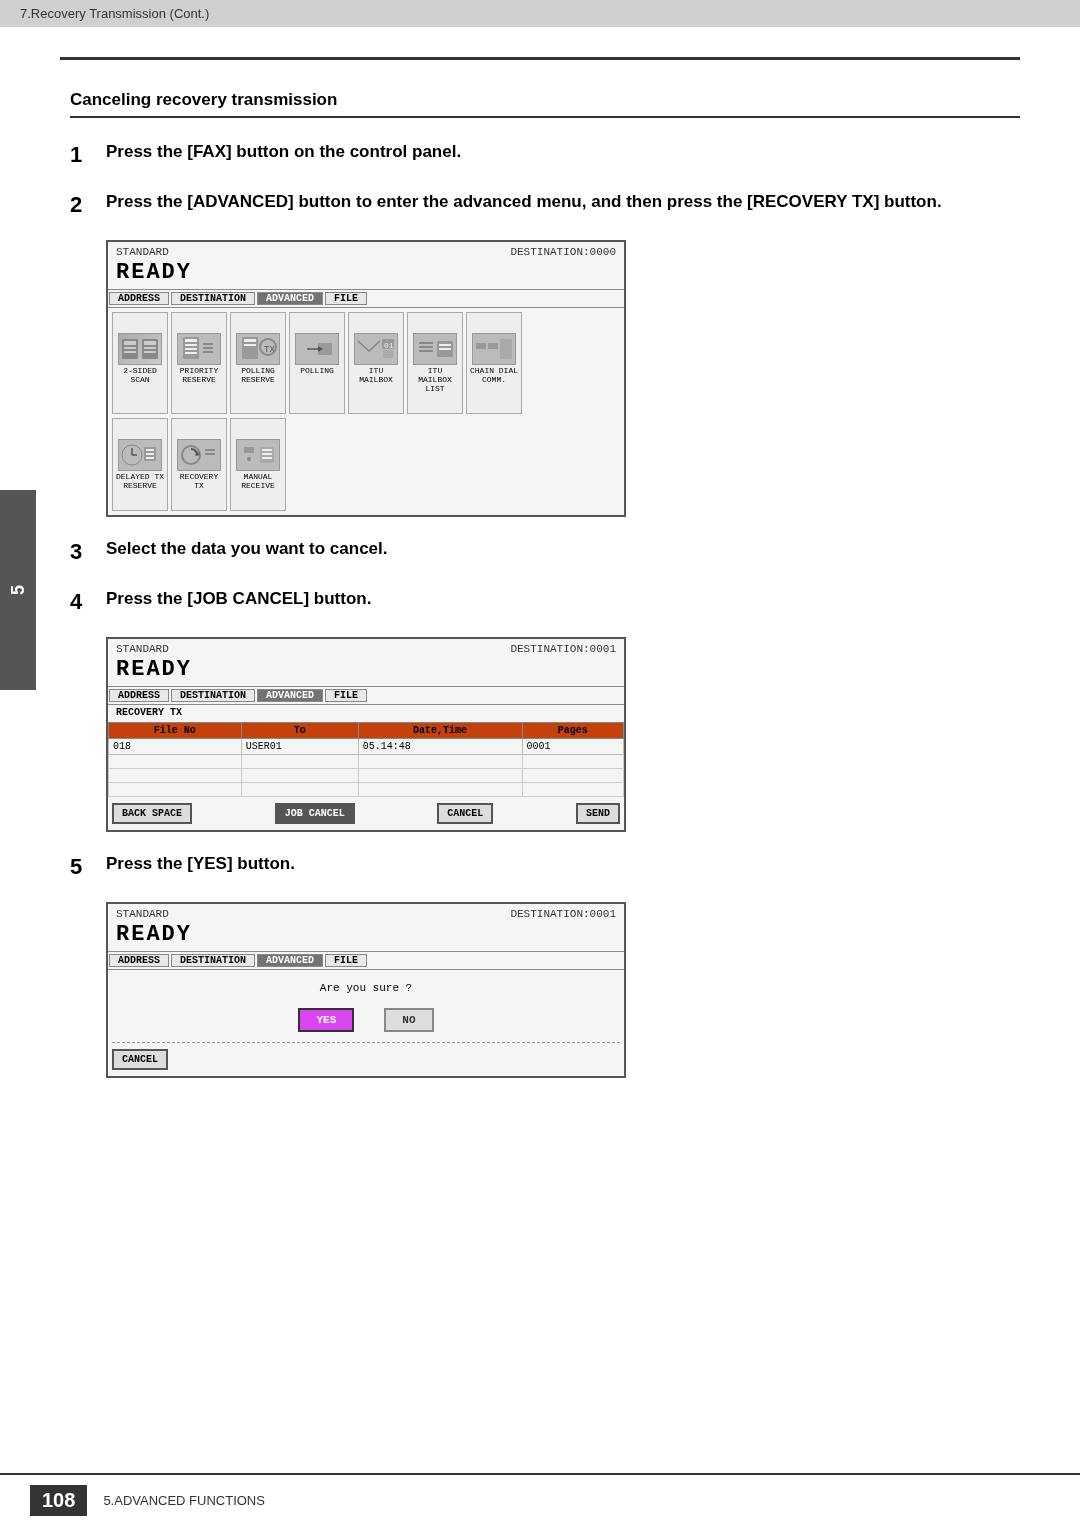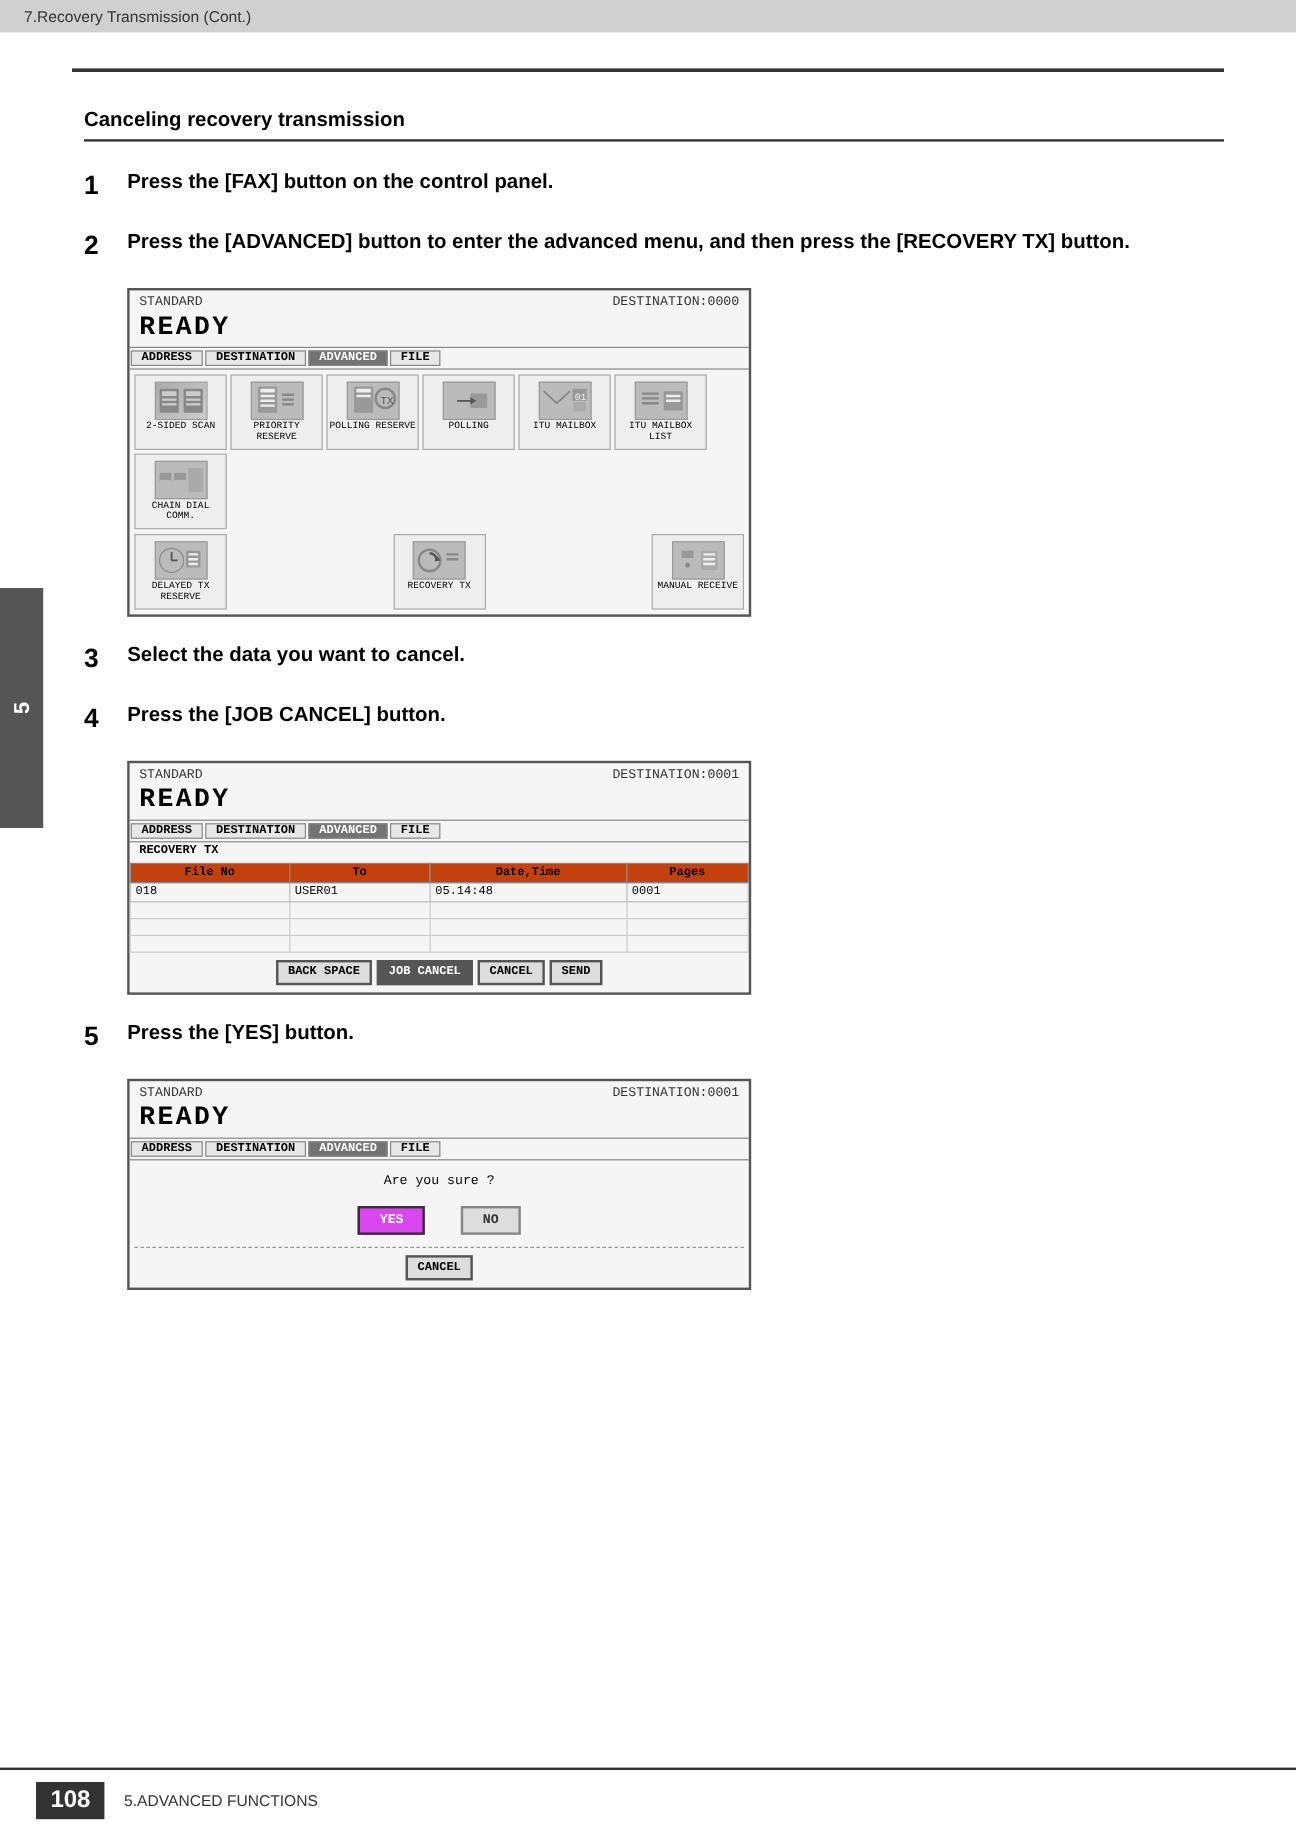--- a/index.html
+++ b/index.html
@@ -109,25 +109,25 @@
       background: #737373;
       color: white;
     }
     .screen-icons-row {
       display: flex;
       flex-wrap: wrap;
       padding: 4px 4px;
       gap: 3px;
     }
     .screen-icon-item {
-      width: 77px;
+      width: 56px;
       text-align: center;
       font-size: 8px;
       border: 1px solid #aaa;
-      padding: 5px 1px;
+      padding: 20px 1px;
       background: #eee;
     }
     .icon-img {
       width: 44px;
       height: 32px;
       background: #ccc;
       margin: 0 auto 1px auto;
       display: flex;
       align-items: center;
       justify-content: center;
@@ -155,21 +155,21 @@
       padding: 2px 4px;
       font-size: 10px;
     }
     .screen-recovery-label {
       font-size: 10px;
       padding: 2px 8px;
       font-weight: bold;
     }
     .screen-buttons-row {
       display: flex;
-      justify-content: center;
+      justify-content: space-between;
       gap: 4px;
       padding: 6px 4px;
     }
     .screen-btn {
       border: 2px solid #555;
       padding: 3px 8px;
       font-size: 10px;
       font-weight: bold;
       background: #ddd;
       font-family: 'Courier New', monospace;
@@ -389,21 +389,21 @@
             <rect x="2" y="14" width="10" height="8" fill="#bbb" rx="1"></rect>
             <rect x="14" y="4" width="10" height="8" fill="#bbb" rx="1"></rect>
             <rect x="14" y="8" width="10" height="8" fill="#999" rx="1"></rect>
             <rect x="14" y="14" width="10" height="8" fill="#bbb" rx="1"></rect>
             <rect x="26" y="4" width="12" height="20" fill="#aaa" rx="1"></rect>
           </svg>
         </div>
         <span>CHAIN DIAL COMM.</span>
       </div>
     </div>
-    <div class="screen-icons-row" style="padding-top:0;justify-content:space-between;">
+    <div class="screen-icons-row" style="padding-top:0;">
       <div class="screen-icon-item">
         <div class="icon-img icon-delayed">
           <svg width="40" height="28" viewBox="0 0 40 28">
             <circle cx="12" cy="14" r="10" fill="#bbb" stroke="#888" stroke-width="1"></circle>
             <line x1="12" y1="14" x2="12" y2="7" stroke="#555" stroke-width="1.5"></line>
             <line x1="12" y1="14" x2="17" y2="14" stroke="#555" stroke-width="1.5"></line>
             <rect x="24" y="6" width="12" height="14" fill="#999" rx="1"></rect>
             <rect x="26" y="8" width="8" height="2" fill="#eee" rx="0.5"></rect>
             <rect x="26" y="12" width="8" height="2" fill="#eee" rx="0.5"></rect>
             <rect x="26" y="16" width="8" height="2" fill="#eee" rx="0.5"></rect>

